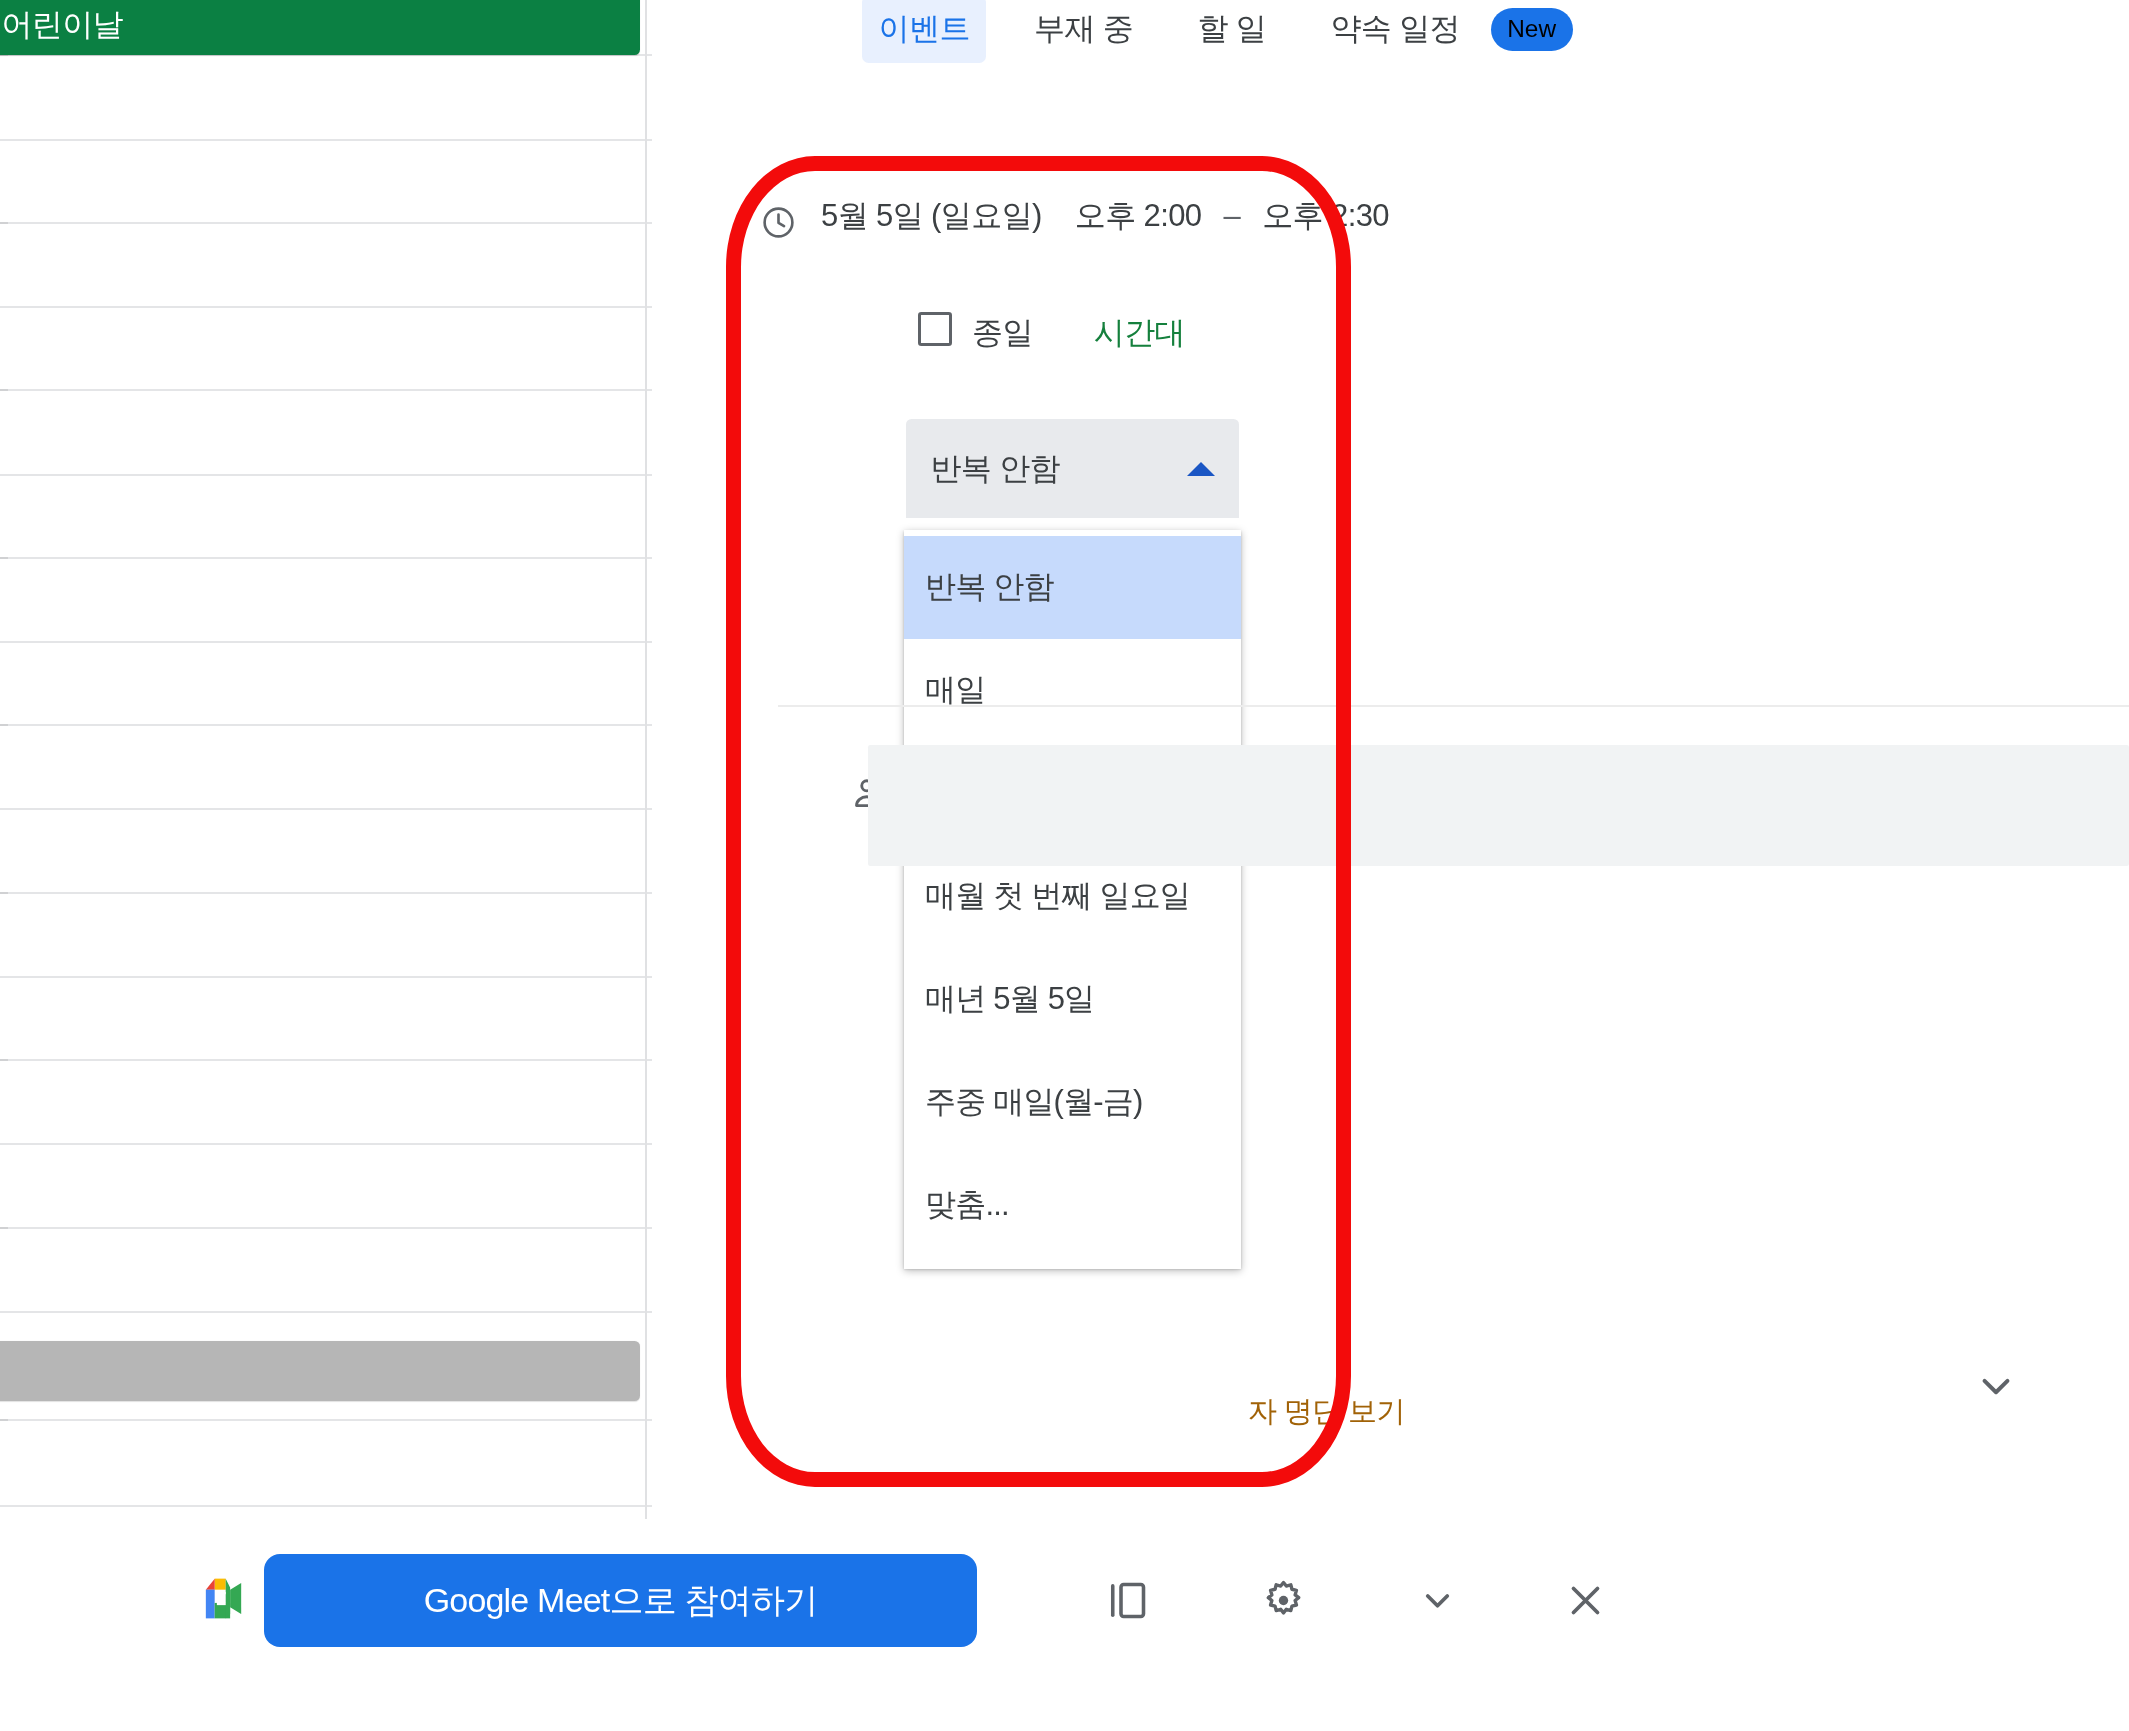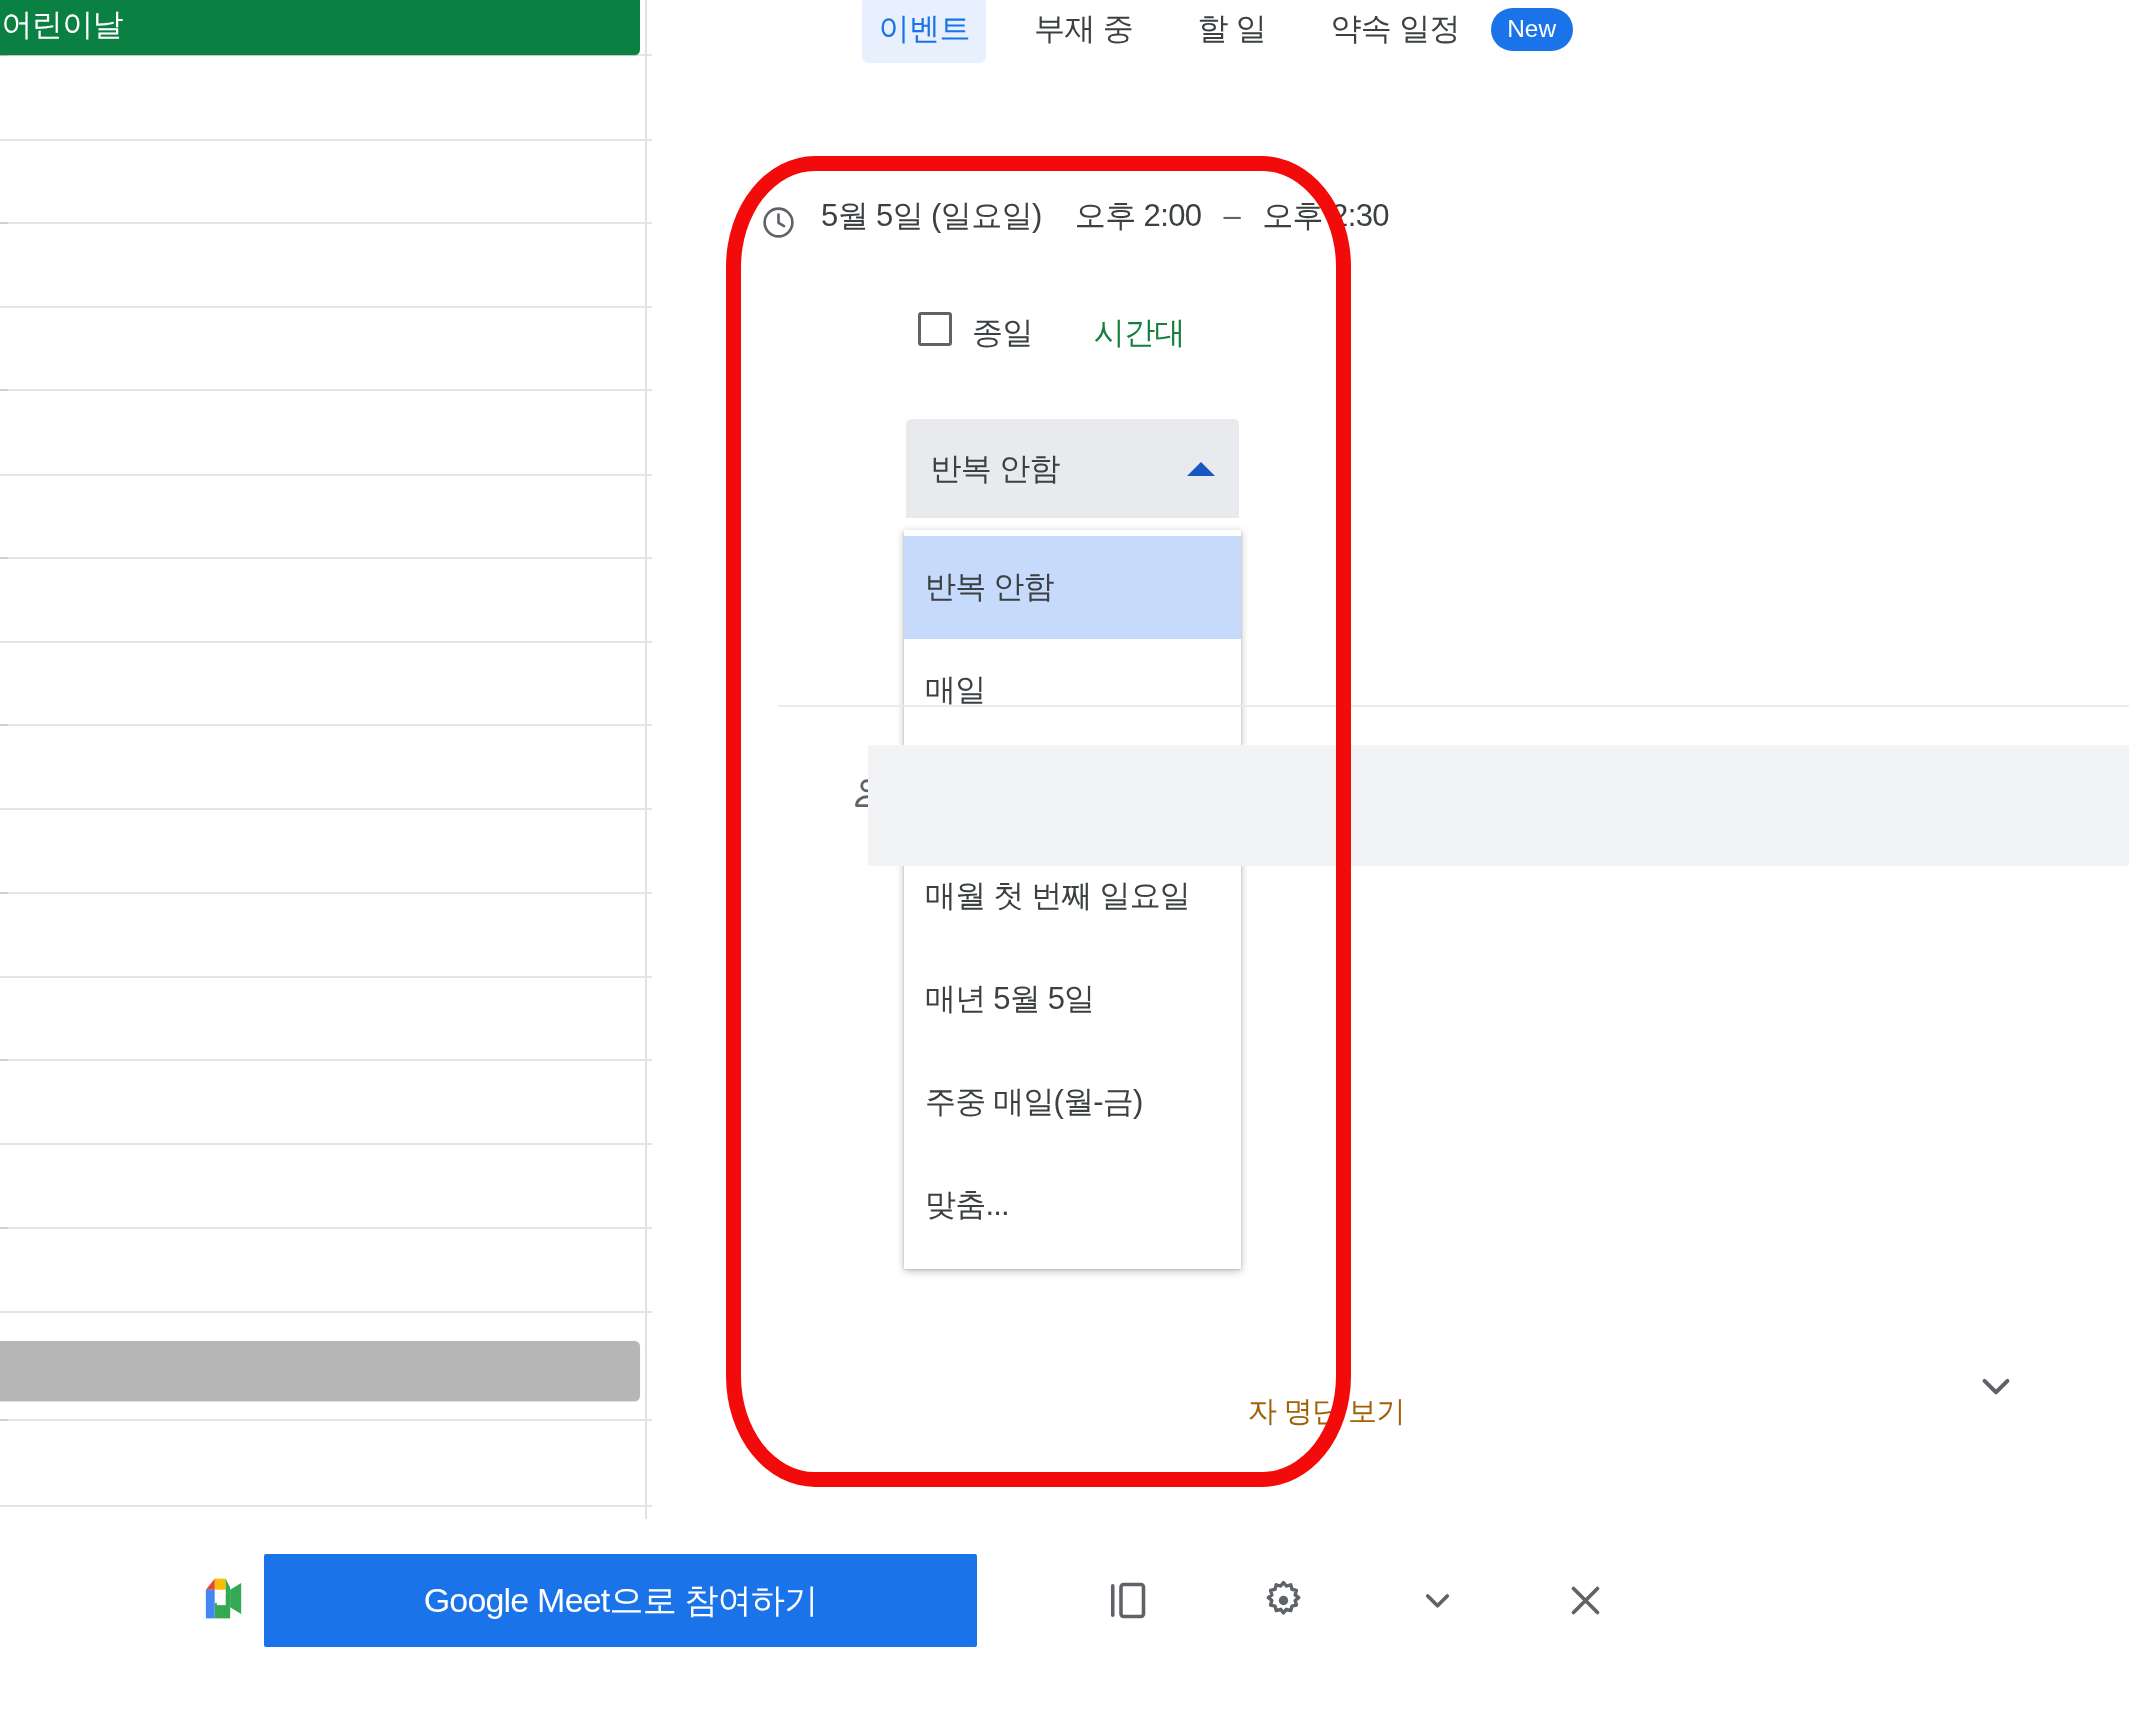--- a/index.html
+++ b/index.html
@@ -106,21 +106,21 @@
     top: -12.2px;
   }
   .tab.active {
     background: #e8f0fe;
     color: #1a73e8;
     font-weight: 500;
   }
   .tab-spacer { width: 23px; }
   #new-badge {
     background: #1a73e8;
-    color: #ffffff;
+    color: #000000;
     font-size: 24.4px;
     border-radius: 22px;
     padding: 6.7px 16.6px 7.8px 16.6px;
     margin-left: 10px;
     position: relative;
     top: -12.2px;
     letter-spacing: 0px;
     white-space: nowrap;
   }
 
@@ -270,21 +270,21 @@
   #meet-logo {
     position: absolute;
     left: 197px; top: 1573px;
     width: 53px; height: 51px;
   }
   #meet-button {
     position: absolute;
     left: 264px; top: 1554px;
     width: 713px; height: 93px;
     background: #1a73e8;
-    border-radius: 2px;
+    border-radius: 16px;
     display: flex;
     align-items: center;
     justify-content: center;
     border: none;
     cursor: pointer;
   }
   #meet-button .label {
     color: #ffffff;
     font-size: 34px;
     letter-spacing: -0.8px;

